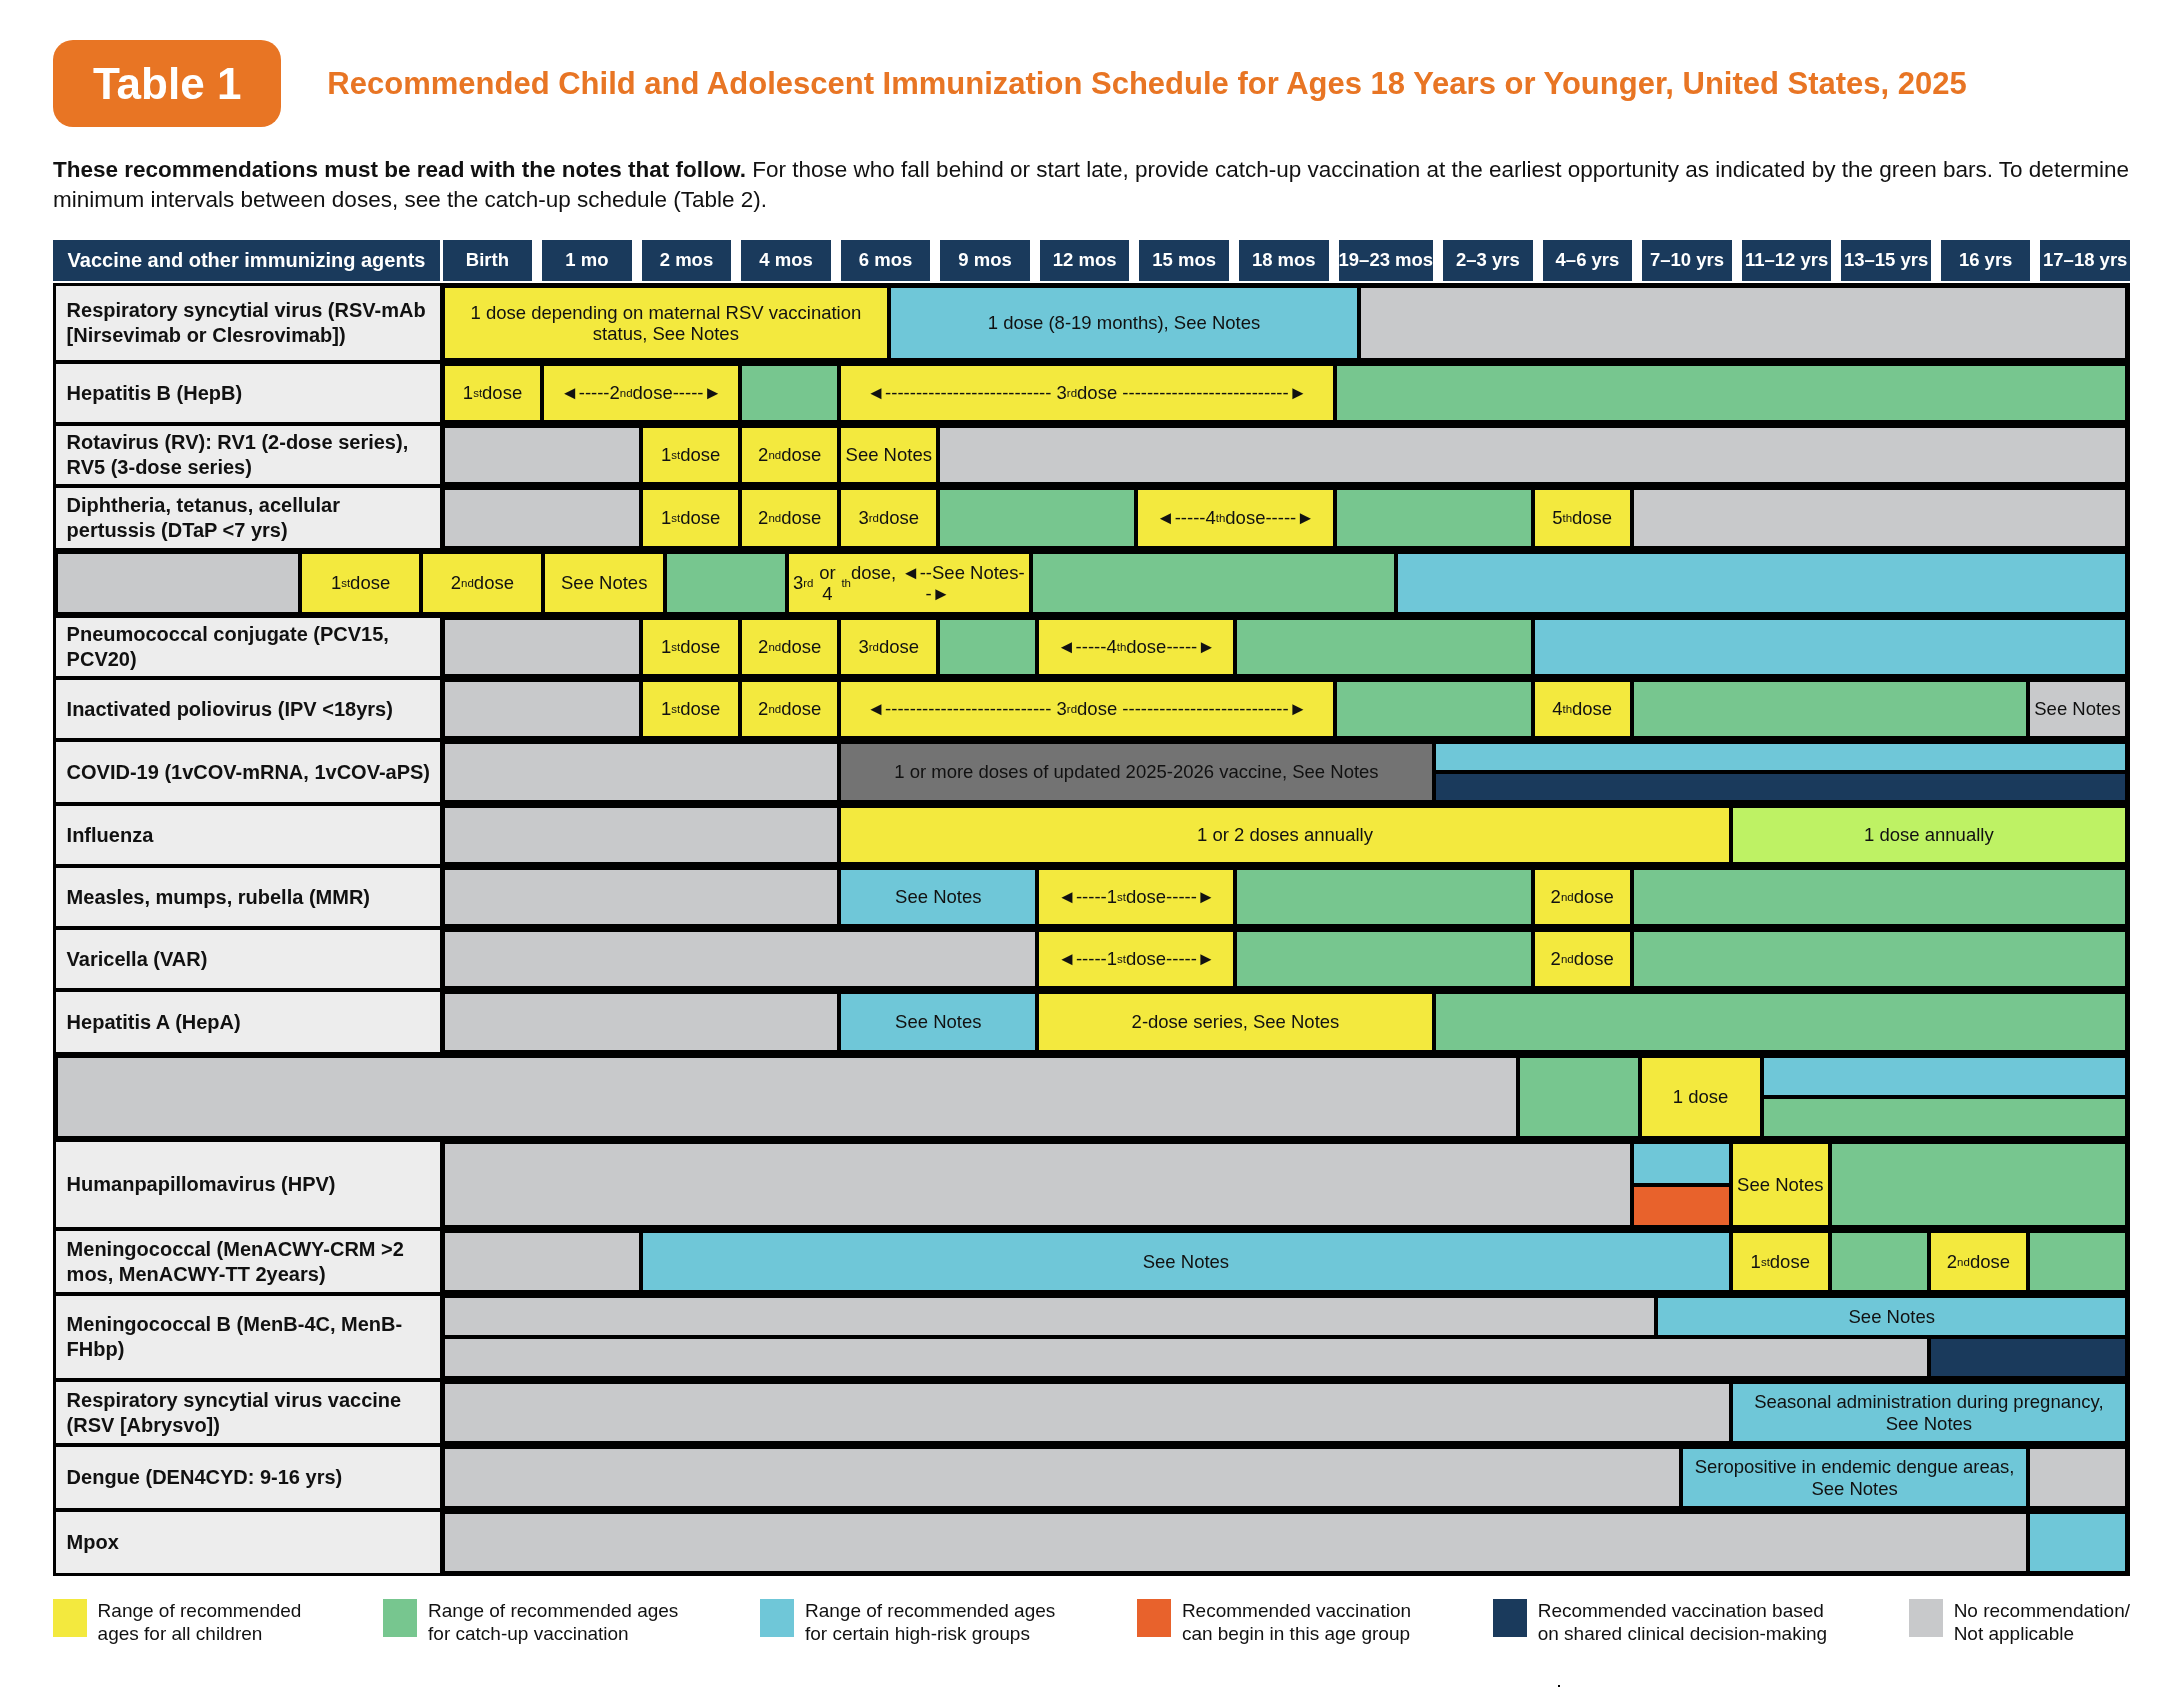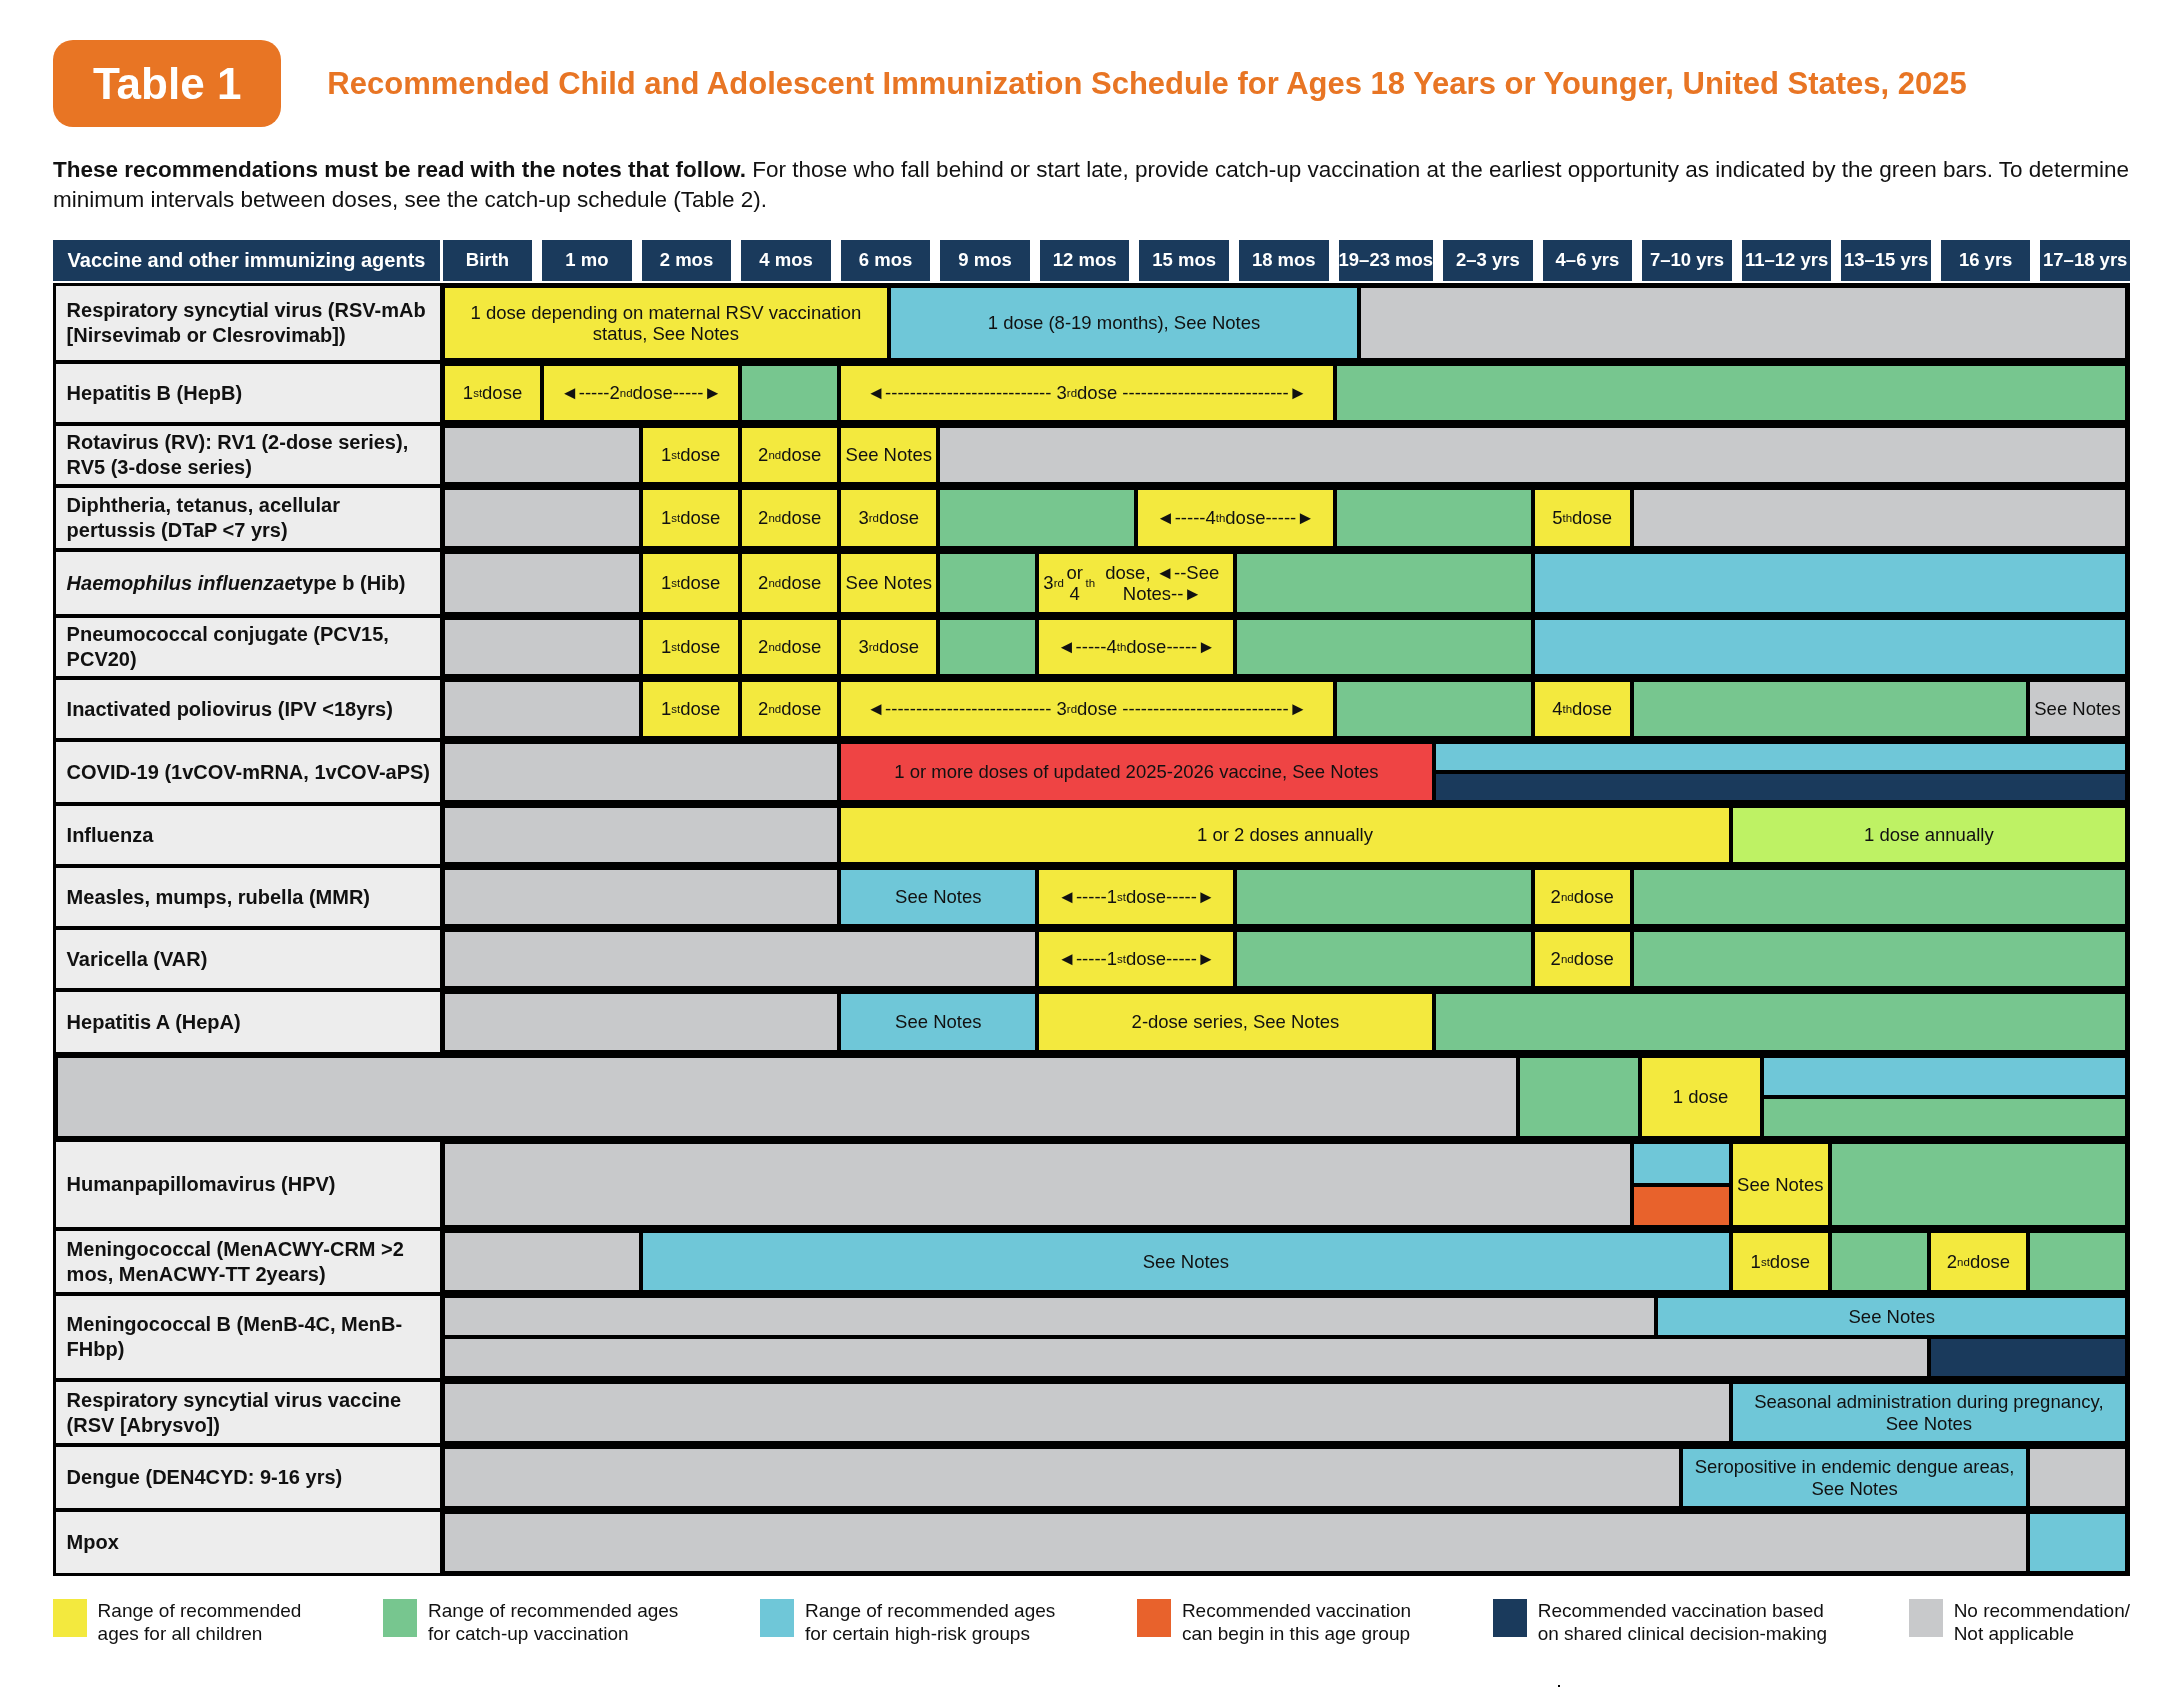--- a/index.html
+++ b/index.html
@@ -106,21 +106,20 @@
             <div class="seg" style="background: rgb(243, 233, 62); grid-area: 1 / 13 / 3 / 17;">2<sup>nd</sup> dose</div>
             <div class="seg" style="background: rgb(243, 233, 62); grid-area: 1 / 17 / 3 / 21;">3<sup>rd</sup> dose</div>
             <div class="seg" style="background: rgb(119, 198, 143); grid-area: 1 / 21 / 3 / 29;"></div>
             <div class="seg" style="background: rgb(243, 233, 62); grid-area: 1 / 29 / 3 / 37;">◄-----4<sup>th</sup> dose-----►</div>
             <div class="seg" style="background: rgb(119, 198, 143); grid-area: 1 / 37 / 3 / 45;"></div>
             <div class="seg" style="background: rgb(243, 233, 62); grid-area: 1 / 45 / 3 / 49;">5<sup>th</sup> dose</div>
             <div class="seg" style="background: rgb(200, 201, 203); grid-area: 1 / 49 / 3 / 69;"></div>
           </div>
         </div>
         <div class="trow" style="height: 62px;">
-          <div class="label-cell"><i>Haemophilus influenzae</i> type b (Hib)</div>
           <div class="row-grid">
             <div class="seg" style="background: rgb(200, 201, 203); grid-area: 1 / 1 / 3 / 9;"></div>
             <div class="seg" style="background: rgb(243, 233, 62); grid-area: 1 / 9 / 3 / 13;">1<sup>st</sup> dose</div>
             <div class="seg" style="background: rgb(243, 233, 62); grid-area: 1 / 13 / 3 / 17;">2<sup>nd</sup> dose</div>
             <div class="seg" style="background: rgb(243, 233, 62); grid-area: 1 / 17 / 3 / 21;">See Notes</div>
             <div class="seg" style="background: rgb(119, 198, 143); grid-area: 1 / 21 / 3 / 25;"></div>
             <div class="seg" style="background: rgb(243, 233, 62); grid-area: 1 / 25 / 3 / 33;">3<sup>rd</sup> or 4<sup>th</sup> dose, ◄--See Notes--►</div>
             <div class="seg" style="background: rgb(119, 198, 143); grid-area: 1 / 33 / 3 / 45;"></div>
             <div class="seg" style="background: rgb(111, 199, 216); grid-area: 1 / 45 / 3 / 69;"></div>
           </div>
@@ -148,21 +147,21 @@
             <div class="seg" style="background: rgb(119, 198, 143); grid-area: 1 / 37 / 3 / 45;"></div>
             <div class="seg" style="background: rgb(243, 233, 62); grid-area: 1 / 45 / 3 / 49;">4<sup>th</sup> dose</div>
             <div class="seg" style="background: rgb(119, 198, 143); grid-area: 1 / 49 / 3 / 65;"></div>
             <div class="seg" style="background: rgb(200, 201, 203); grid-area: 1 / 65 / 3 / 69;">See Notes</div>
           </div>
         </div>
         <div class="trow" style="height: 60px;">
           <div class="label-cell">COVID-19 (1vCOV-mRNA, 1vCOV-aPS)</div>
           <div class="row-grid">
             <div class="seg" style="background: rgb(200, 201, 203); grid-area: 1 / 1 / 3 / 17;"></div>
-            <div class="seg" style="background: #ef4444; grid-area: 1 / 17 / 3 / 41;">1 or more doses of updated 2025-2026 vaccine, See Notes</div>
+            <div class="seg" style="background: #737373; grid-area: 1 / 17 / 3 / 41;">1 or more doses of updated 2025-2026 vaccine, See Notes</div>
             <div class="seg" style="background: rgb(111, 199, 216); grid-area: 1 / 41 / 2 / 69;"></div>
             <div class="seg" style="background: rgb(26, 58, 92); grid-area: 2 / 41 / 3 / 69;"></div>
           </div>
         </div>
         <div class="trow" style="height: 58px;">
           <div class="label-cell">Influenza</div>
           <div class="row-grid">
             <div class="seg" style="background: rgb(200, 201, 203); grid-area: 1 / 1 / 3 / 17;"></div>
             <div class="seg" style="background: rgb(243, 233, 62); grid-area: 1 / 17 / 3 / 53;">1 or 2 doses annually</div>
             <div class="seg" style="background: #bef264; grid-area: 1 / 53 / 3 / 69;">1 dose annually</div>

